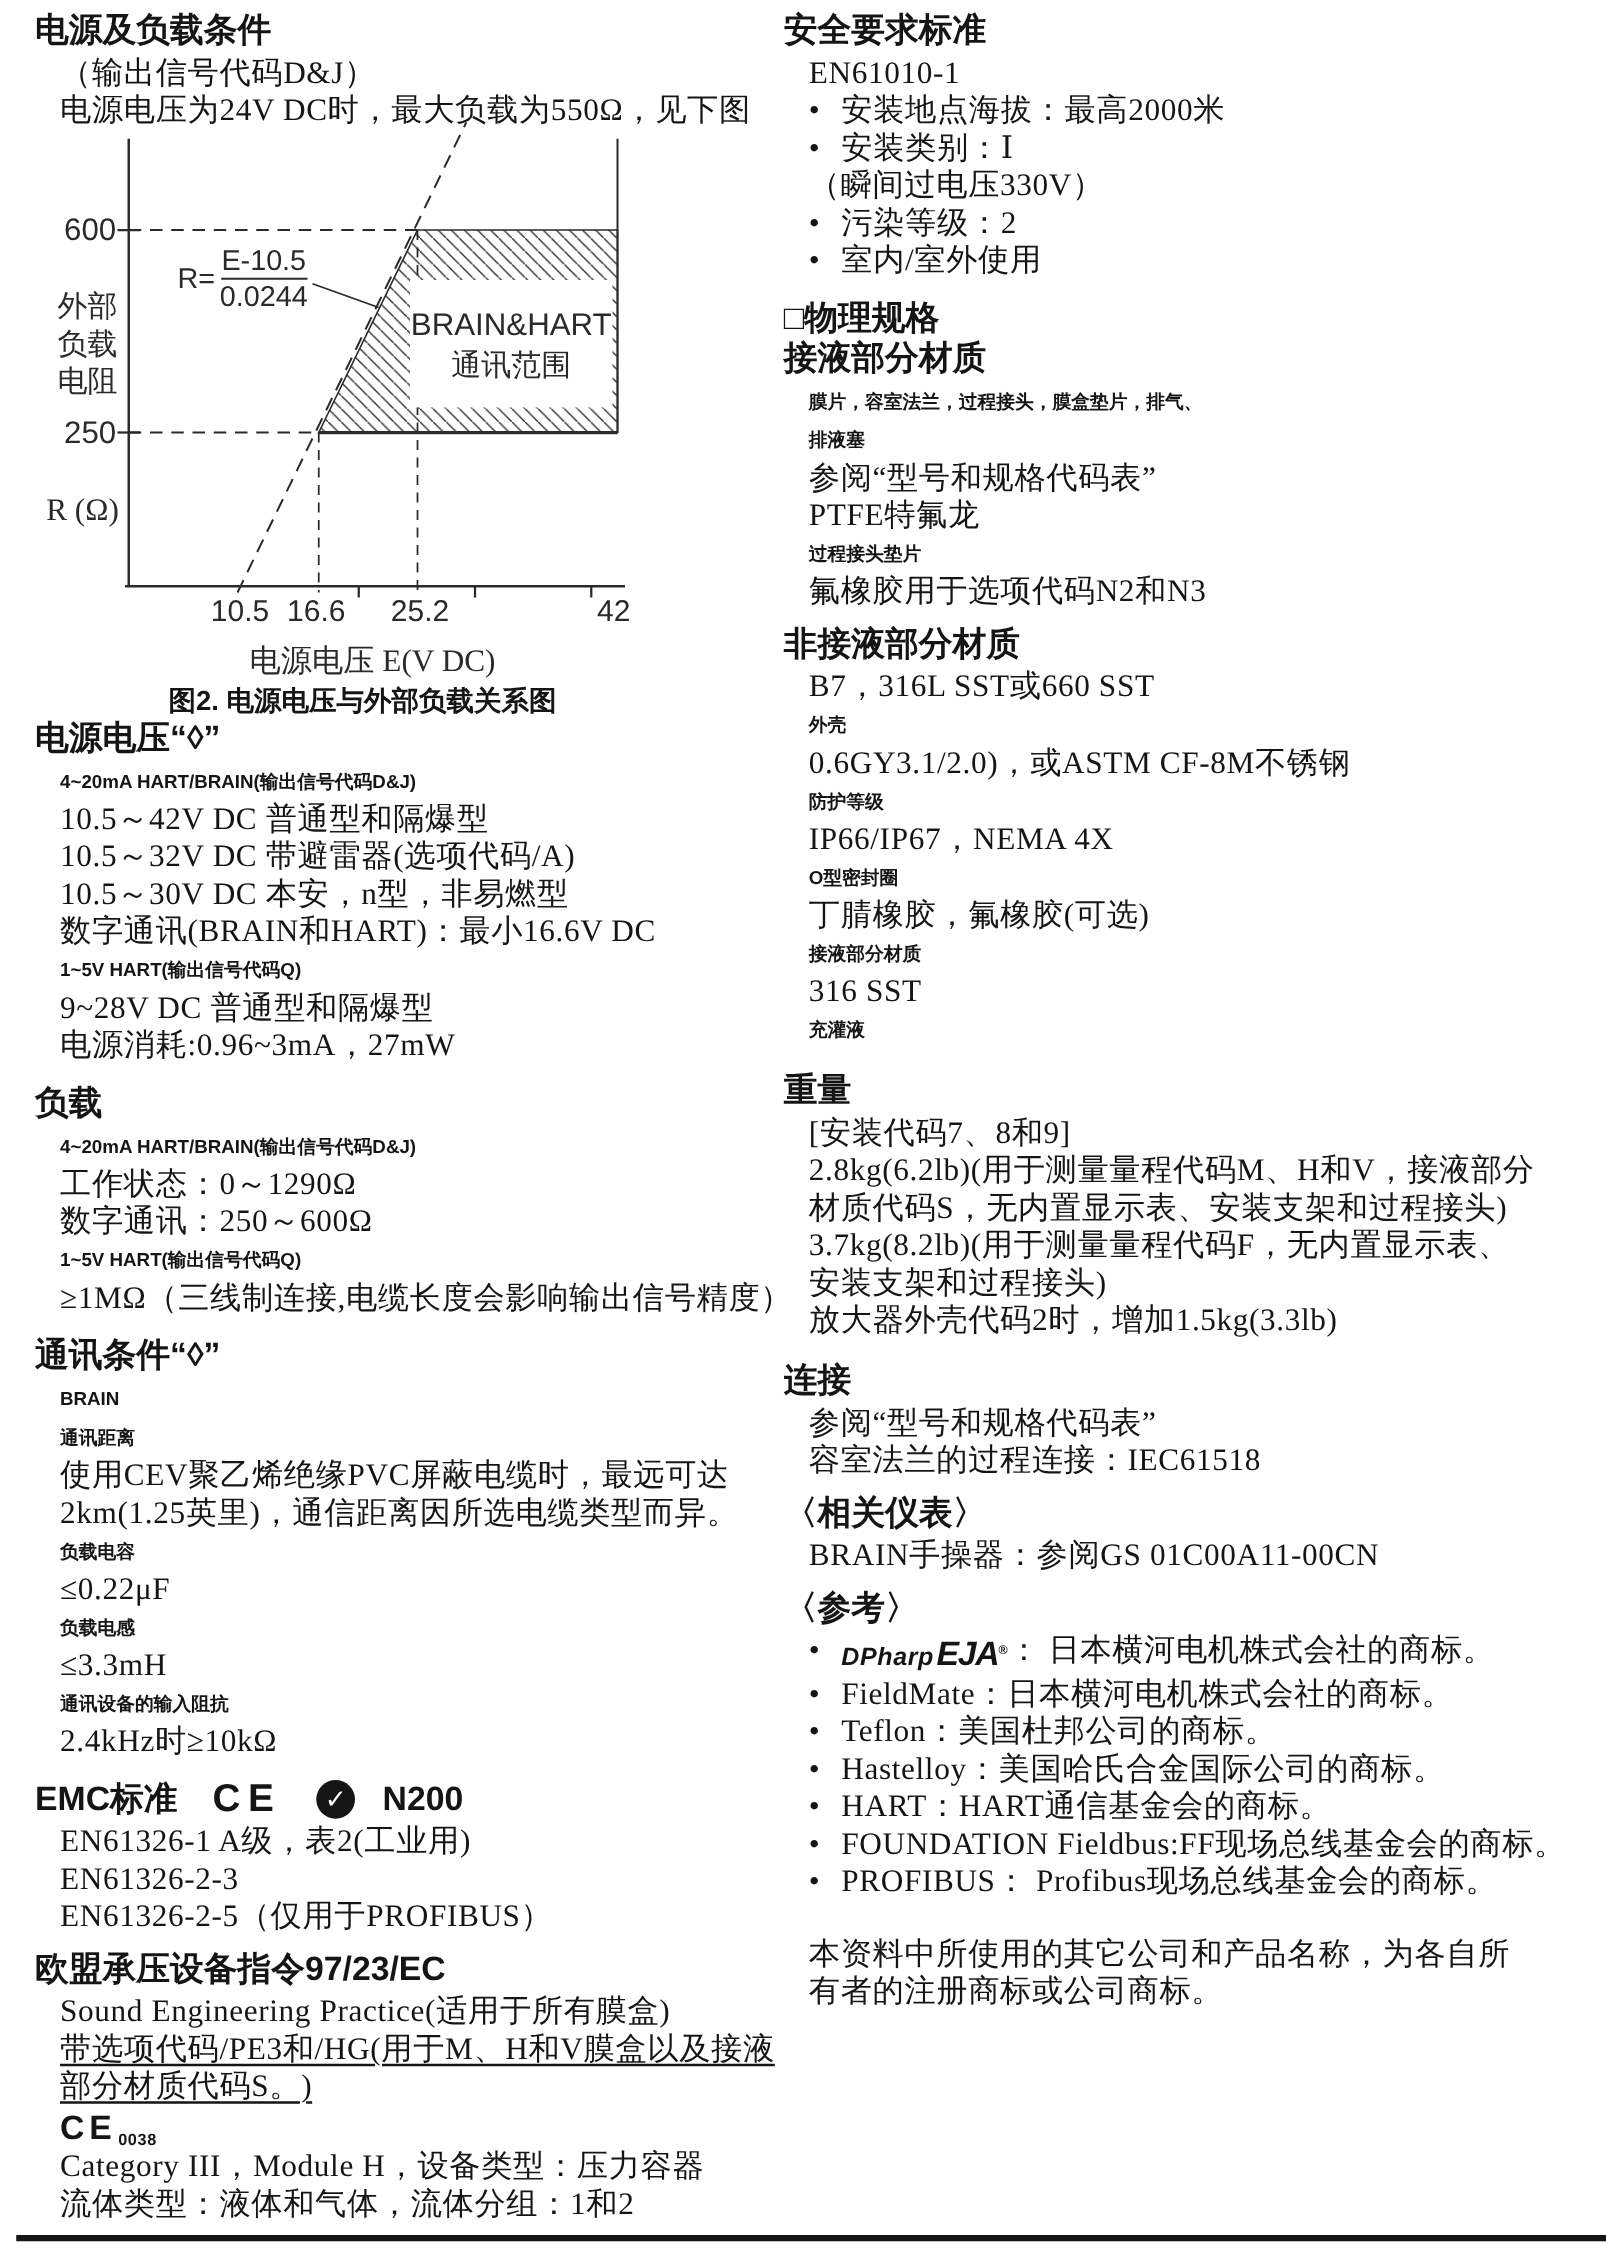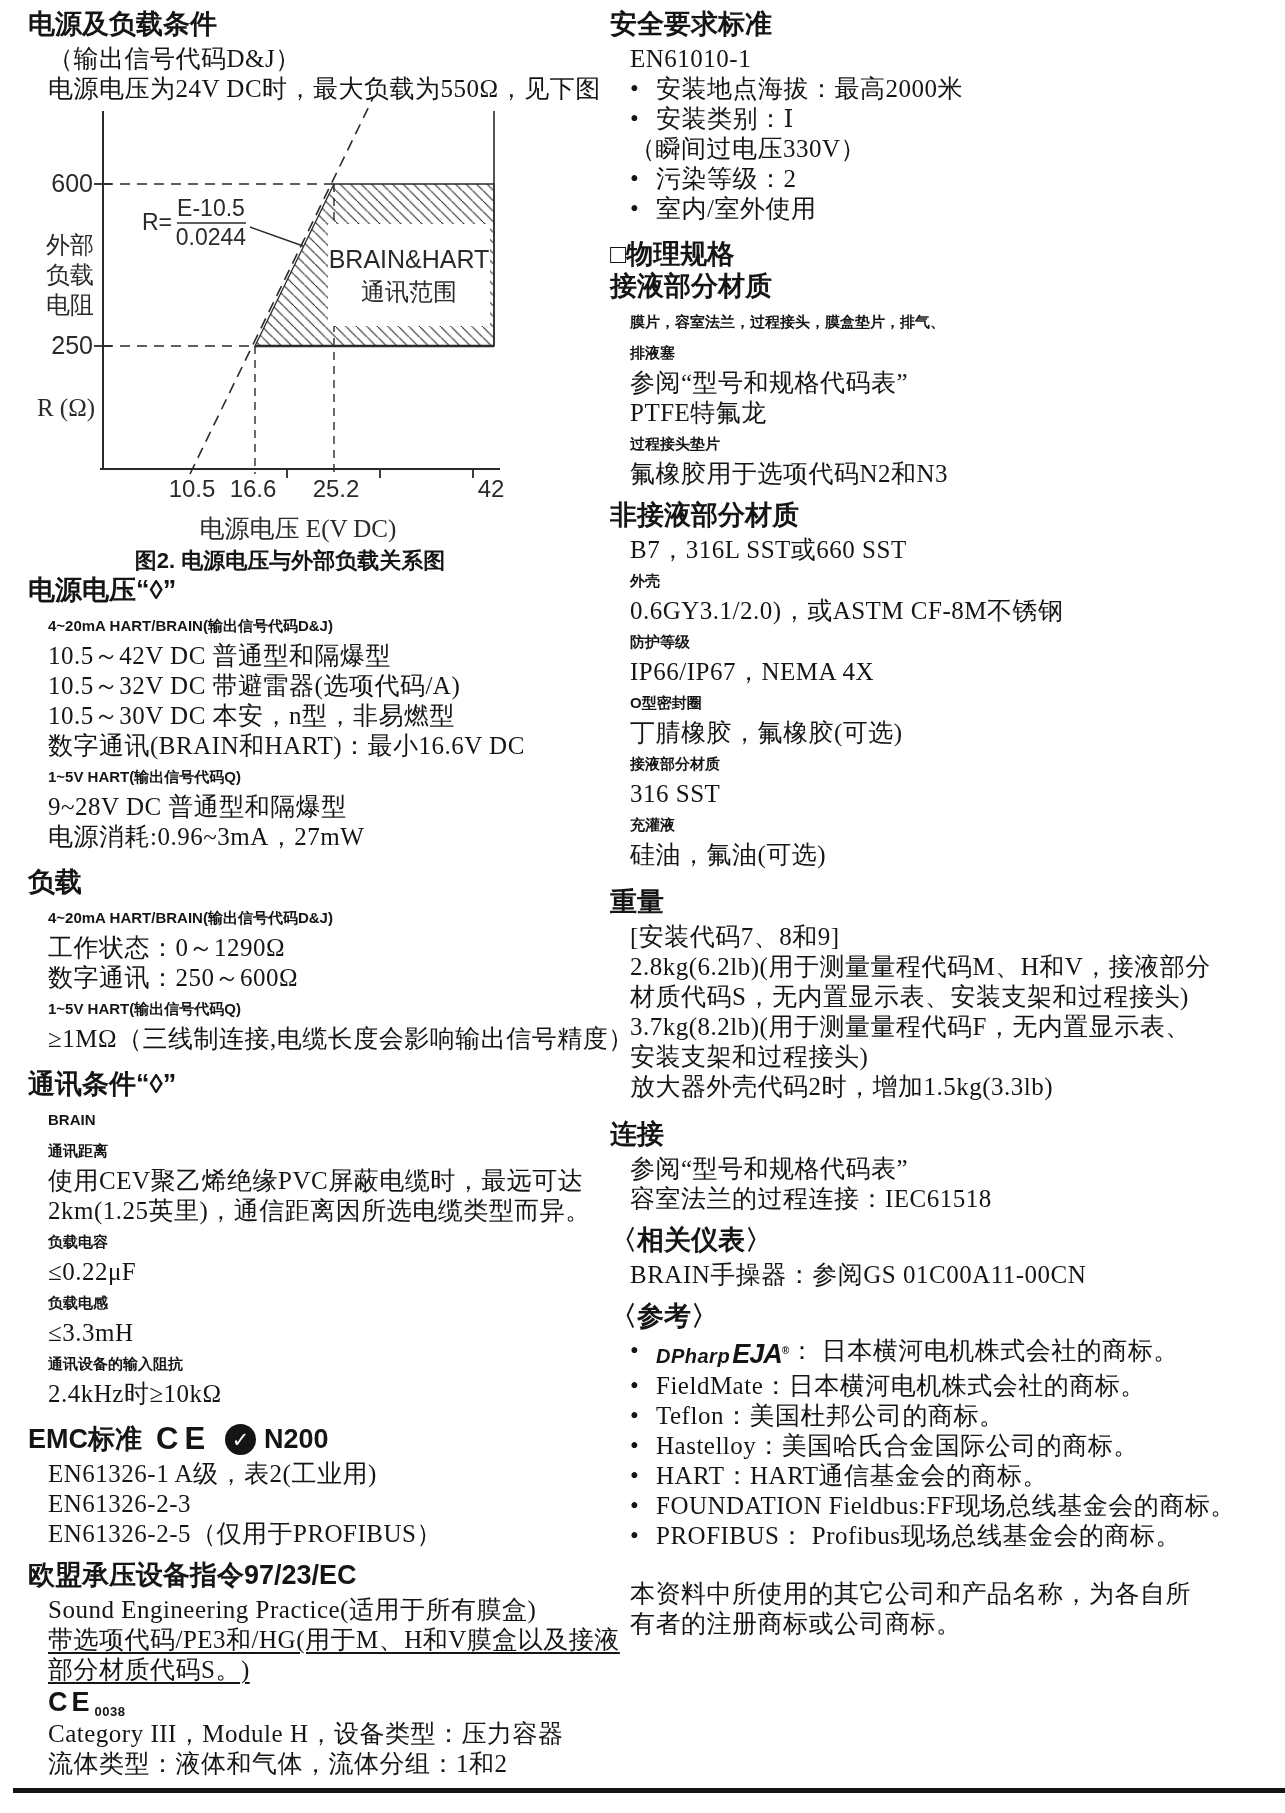--- a/index.html
+++ b/index.html
@@ -1,36 +1,36 @@
 <!DOCTYPE html>
 <html><head>
 <meta charset="utf-8">
 <style>
   html,body{margin:0;padding:0;background:#e8e8e8;}
   #page{position:relative;width:1285px;height:1813px;background:#ffffff;color:#151515;overflow:hidden;
         font-family:"Liberation Serif","DejaVu Serif",serif;}
   .col{position:absolute;top:0;}
   #col-left{left:28px;width:592px;padding-top:8px;}
-  #col-right{left:610px;width:650px;padding-top:8px;}
+  #col-right{left:627px;width:650px;padding-top:8px;}
   .line{white-space:nowrap;font-size:25px;line-height:30px;letter-spacing:0.5px;}
   .i1{padding-left:20px;}
   .bm{font-family:"Liberation Sans","DejaVu Sans",sans-serif;font-weight:bold;font-size:15px;line-height:31px;letter-spacing:0;}
   .h{font-family:"Liberation Sans","DejaVu Sans",sans-serif;font-weight:bold;font-size:27px;line-height:32px;
      letter-spacing:0;margin:14px 0 4px 0;white-space:nowrap;}
   .h.mt0{margin-top:0;}
   .h.mt8{margin-top:8px;}
   .h.mt10{margin-top:10px;}
   .h.mt16{margin-top:16px;}
   .h.mb0{margin-bottom:0;}
   .u{text-decoration:underline;text-underline-offset:4px;text-decoration-thickness:1.5px;}
   .bullet{display:flex;}
   .bullet .dot{width:26px;flex:0 0 26px;text-align:left;}
   .chart-wrap{position:relative;margin-left:-28px;margin-top:-8px;width:560px;height:470px;}
   
-  .emc-row{display:flex;align-items:center;gap:14px;}
+  .emc-row{display:flex;align-items:center;gap:28px;}
   .cemark{font-family:"Liberation Sans","DejaVu Sans",sans-serif;font-weight:bold;font-size:31px;letter-spacing:6px;}
   .ctick{display:inline-block;width:31px;height:31px;border-radius:50%;background:#151515;color:#fff;
          text-align:center;line-height:31px;font-size:21px;font-weight:bold;
          font-family:"Liberation Sans","DejaVu Sans",sans-serif;}
   .n200{font-family:"Liberation Sans","DejaVu Sans",sans-serif;font-weight:bold;font-size:27px;margin-left:-6px;}
   .ce38{height:34px;line-height:34px;}
   .ce38 .cemark{font-size:27px;letter-spacing:4px;}
   .ce38 .cenum{font-family:"Liberation Sans","DejaVu Sans",sans-serif;font-weight:bold;font-size:13px;
                vertical-align:-5px;margin-left:1px;}
   
@@ -193,21 +193,20 @@
     <div class="line i1">B7，316L SST或660 SST</div>
     <div class="line bm i1">外壳</div>
     <div class="line i1">0.6GY3.1/2.0)，或ASTM CF-8M不锈钢</div>
     <div class="line bm i1">防护等级</div>
     <div class="line i1">IP66/IP67，NEMA 4X</div>
     <div class="line bm i1">O型密封圈</div>
     <div class="line i1">丁腈橡胶，氟橡胶(可选)</div>
     <div class="line bm i1">接液部分材质</div>
     <div class="line i1">316 SST</div>
     <div class="line bm i1">充灌液</div>
-    <div class="line i1">硅油，氟油(可选)</div>
 
     <div class="h mt16">重量</div>
     <div class="line i1">[安装代码7、8和9]</div>
     <div class="line i1">2.8kg(6.2lb)(用于测量量程代码M、H和V，接液部分</div>
     <div class="line i1">材质代码S，无内置显示表、安装支架和过程接头)</div>
     <div class="line i1">3.7kg(8.2lb)(用于测量量程代码F，无内置显示表、</div>
     <div class="line i1">安装支架和过程接头)</div>
     <div class="line i1">放大器外壳代码2时，增加1.5kg(3.3lb)</div>
 
     <div class="h mt16">连接</div>

